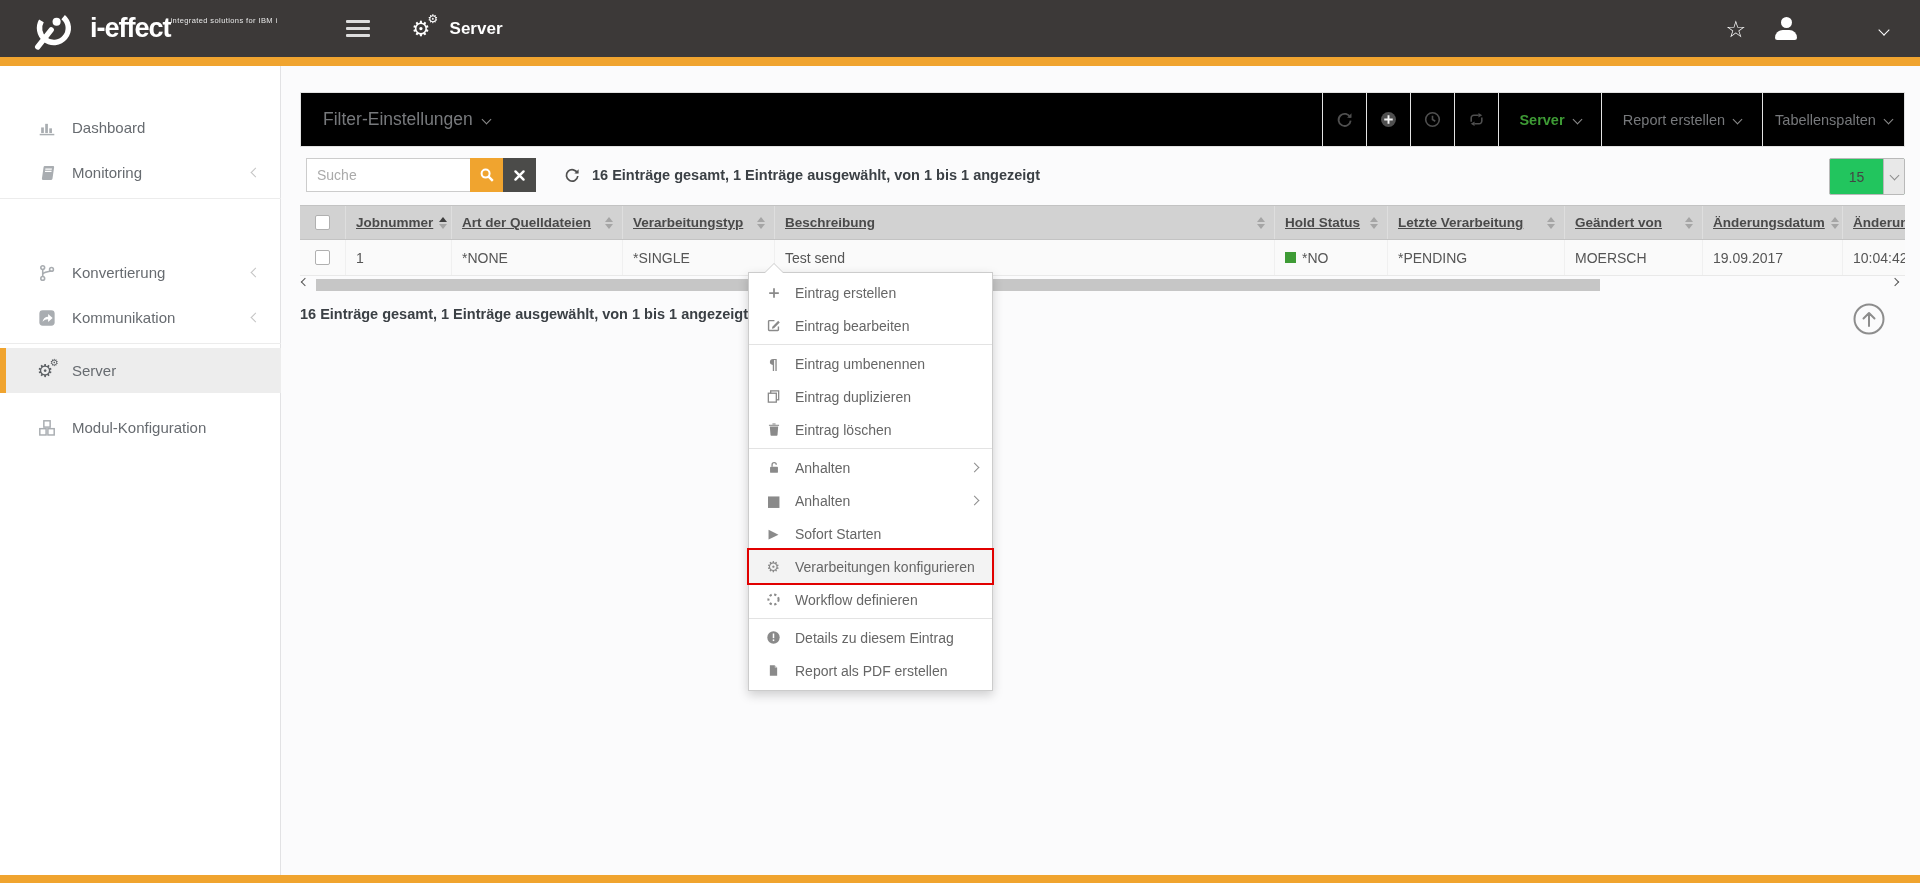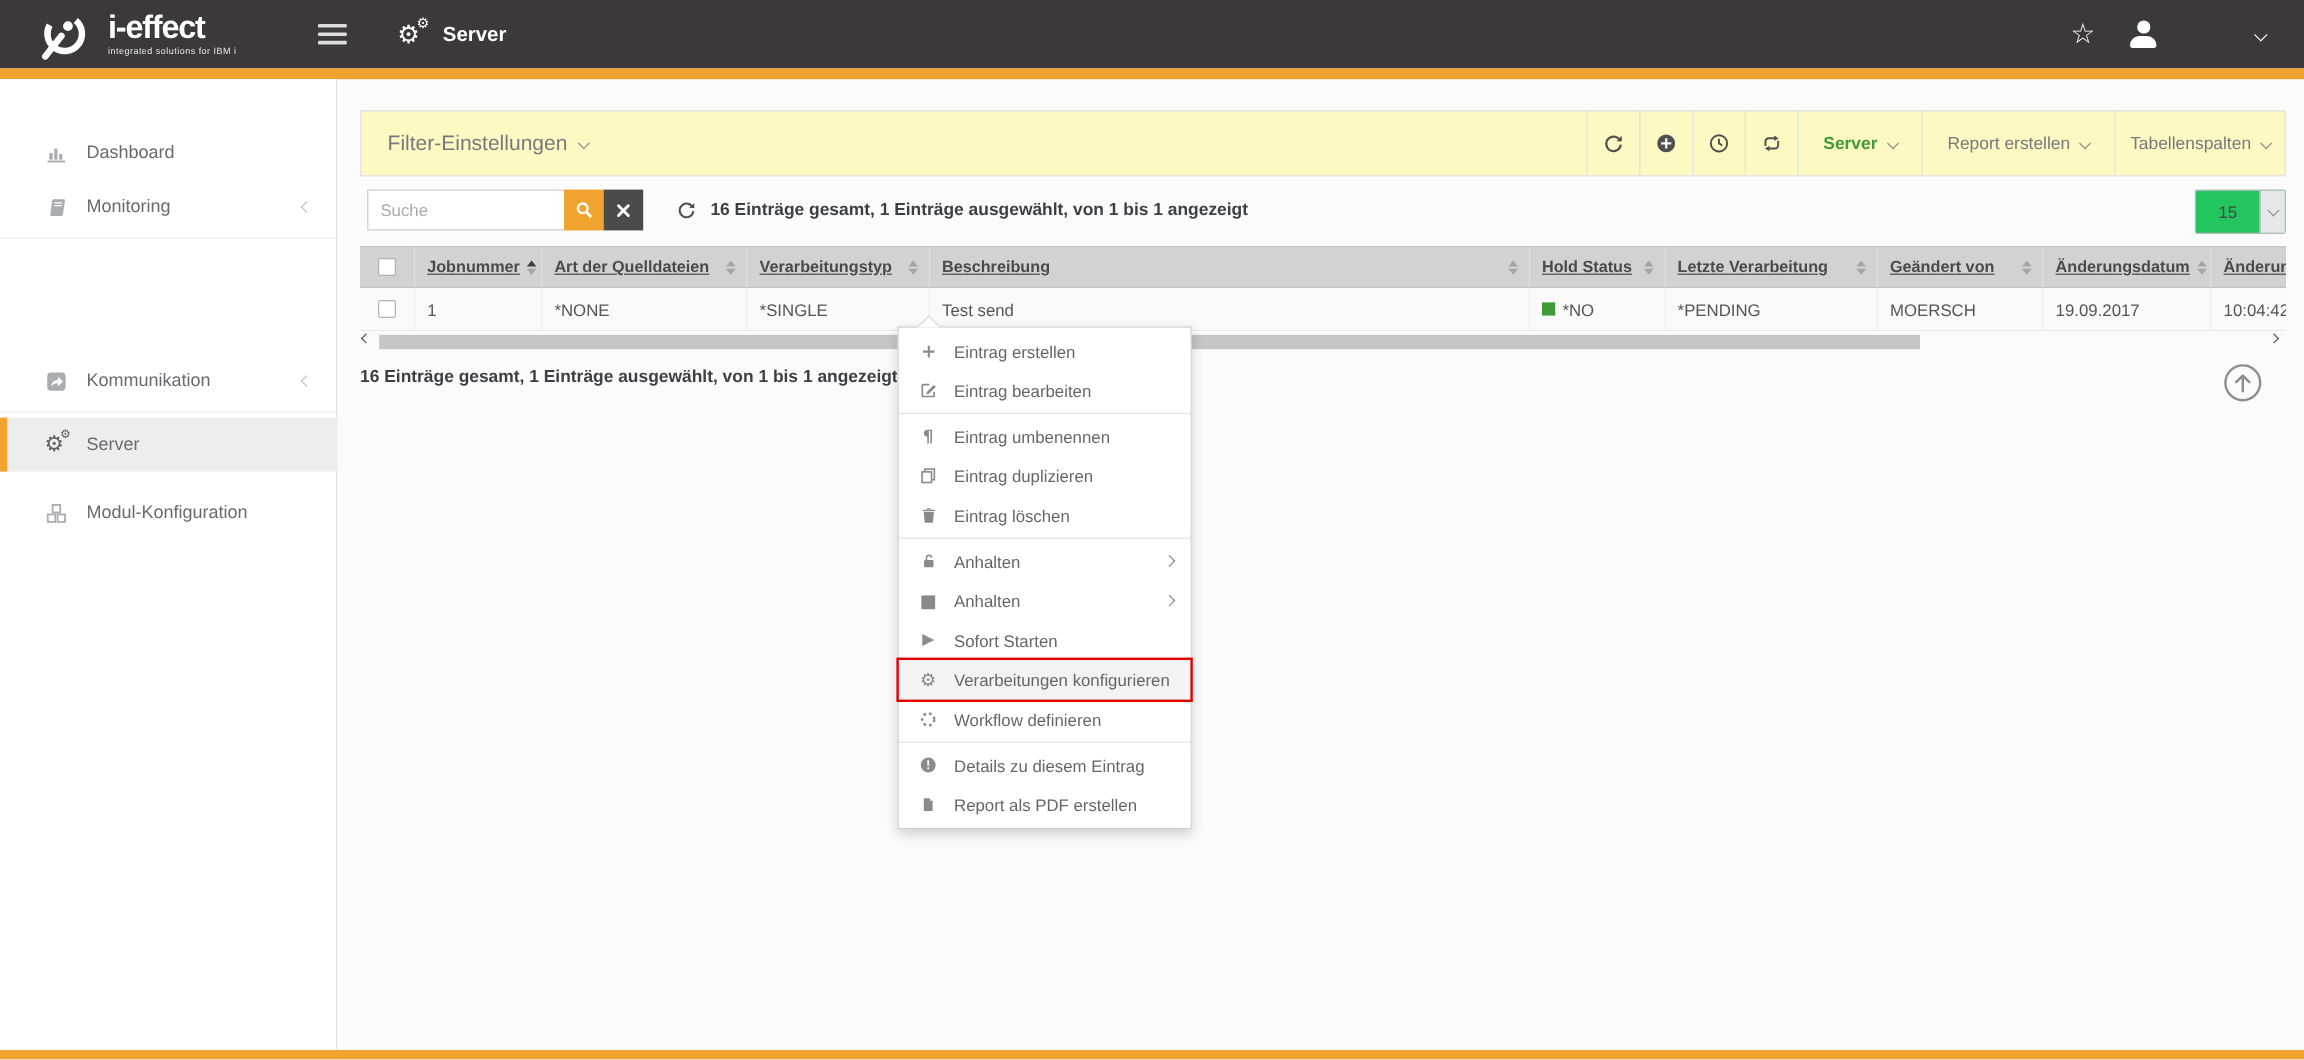--- a/index.html
+++ b/index.html
@@ -3,21 +3,21 @@
 <meta charset="utf-8">
 <style>
   * { margin:0; padding:0; box-sizing:border-box; }
   html,body { width:1920px; height:883px; overflow:hidden; }
   body { font-family:"Liberation Sans","DejaVu Sans",sans-serif; background:#fbfbfc; color:#555; }
   #app { position:relative; width:1920px; height:883px; }
 
   
   .topbar { position:absolute; left:0; top:0; width:1920px; height:57px; background:#3c3938; display:flex; align-items:center; }
   .brand { display:flex; align-items:center; gap:10px; margin-left:26px; }
-  .brand-text { display:flex; flex-direction:column; line-height:1; }
+  .brand-text { display:flex; flex-direction:row; line-height:1; }
   .brand-name { color:#fff; font-weight:bold; font-size:27px; letter-spacing:-1px; }
   .brand-tagline { color:#e8e8e8; font-size:7.5px; letter-spacing:.4px; margin-top:2px; }
   .hamburger { margin-left:68px; cursor:pointer; }
   .hamburger span { display:block; width:24px; height:3px; background:#ddd; margin:4px 0; border-radius:1px; }
   .topbar-title-wrap { display:flex; align-items:center; gap:10px; margin-left:42px; }
   .gears { position:relative; color:#fff; font-family:"DejaVu Sans",sans-serif; width:28px; height:26px; }
   .gears .g1 { position:absolute; left:0; top:1px; font-size:21px; }
   .gears .g2 { position:absolute; left:16px; top:-4px; font-size:12px; }
   .topbar-title { color:#fff; font-size:17px; font-weight:bold; }
   .topbar-right { margin-left:auto; display:flex; align-items:center; }
@@ -42,21 +42,21 @@
   .side-item.active { background:#ededed; border-left:6px solid #f0a42f; }
   .side-item.active .s-icon { margin-left:31px; color:#5d6165; }
   .side-sep { position:absolute; left:0; width:281px; height:1px; background:#ececec; }
   .sgears { position:relative; width:24px; height:22px; font-family:"DejaVu Sans",sans-serif; }
   .sgears .g1 { position:absolute; left:0; top:0; font-size:18px; }
   .sgears .g2 { position:absolute; left:13px; top:-3px; font-size:10px; }
 
   
   .main { position:absolute; left:300px; top:66px; width:1605px; height:809px; }
 
-  .filterbar { position:absolute; left:0; top:26px; width:1605px; height:55px; background:#fef9c3; border:1px solid #e2e2e2; display:flex; align-items:center; }
+  .filterbar { position:absolute; left:0; top:26px; width:1605px; height:55px; background:#000000; border:1px solid #e2e2e2; display:flex; align-items:center; }
   .filter-title { margin-left:22px; font-size:17.5px; color:#77797c; display:flex; align-items:center; gap:10px; cursor:pointer; }
   .fb-right { margin-left:auto; display:flex; height:100%; }
   .fb-btn { width:44px; height:100%; border-left:1px solid #e2e2e2; display:flex; align-items:center; justify-content:center; color:#4f4f4f; cursor:pointer; }
   .fb-drop { height:100%; border-left:1px solid #e2e2e2; display:flex; align-items:center; justify-content:center; gap:9px; font-size:14.5px; color:#77797c; cursor:pointer; }
   .fb-drop.accent { color:#3e9b35; font-weight:bold; }
 
   .search-input { position:absolute; left:6px; top:92px; width:164px; height:34px; border:1px solid #ccc; border-right:none; padding:0 10px; font-size:14px; color:#555; background:#fff; outline:none; font-family:inherit; }
   .search-input::placeholder { color:#aaa; }
   .btn-search { position:absolute; left:170px; top:92px; width:33px; height:34px; background:#f0a42f; border:none; cursor:pointer; display:flex; align-items:center; justify-content:center; }
   .btn-clear { position:absolute; left:203px; top:92px; width:33px; height:34px; background:#4b4b49; border:none; cursor:pointer; display:flex; align-items:center; justify-content:center; }
@@ -162,20 +162,34 @@
               <rect x="4.2" y="1.8" width="9.4" height="12.4" rx="1"></rect>
               <rect x="6" y="4" width="5.8" height="1" fill="#fff"></rect>
               <rect x="6" y="6" width="5.8" height="1" fill="#fff"></rect>
             </g>
           </svg>
       </span>
       <span>Monitoring</span>
       <i class="chev left s-chev"></i>
     </div>
     <div class="side-sep" style="top:132px"></div>
+    <div class="side-item" style="top:184px">
+      <span class="s-icon">
+        <svg width="18" height="18" viewBox="0 0 16 16">
+            <g stroke="currentColor" fill="none" stroke-width="1.4">
+              <circle cx="4.2" cy="3.2" r="1.7"></circle>
+              <circle cx="4.2" cy="12.8" r="1.7"></circle>
+              <circle cx="12" cy="4.8" r="1.7"></circle>
+              <path d="M4.2 5v6M4.2 9.5c0-2.6 4.2-2.2 7.8-3.4"></path>
+            </g>
+          </svg>
+      </span>
+      <span>Konvertierung</span>
+      <i class="chev left s-chev"></i>
+    </div>
     <div class="side-item" style="top:229px">
       <span class="s-icon">
         <svg width="18" height="18" viewBox="0 0 16 16">
             <rect x="1.2" y="1.2" width="13.6" height="13.6" rx="3" fill="currentColor"></rect>
             <path d="M4 11.4c.5-3.1 2.6-4.6 5-4.6V4.4L13 8l-4 3.6V9.2c-2 0-3.6.7-5 2.2z" fill="#fff"></path>
           </svg>
       </span>
       <span>Kommunikation</span>
       <i class="chev left s-chev"></i>
     </div>

